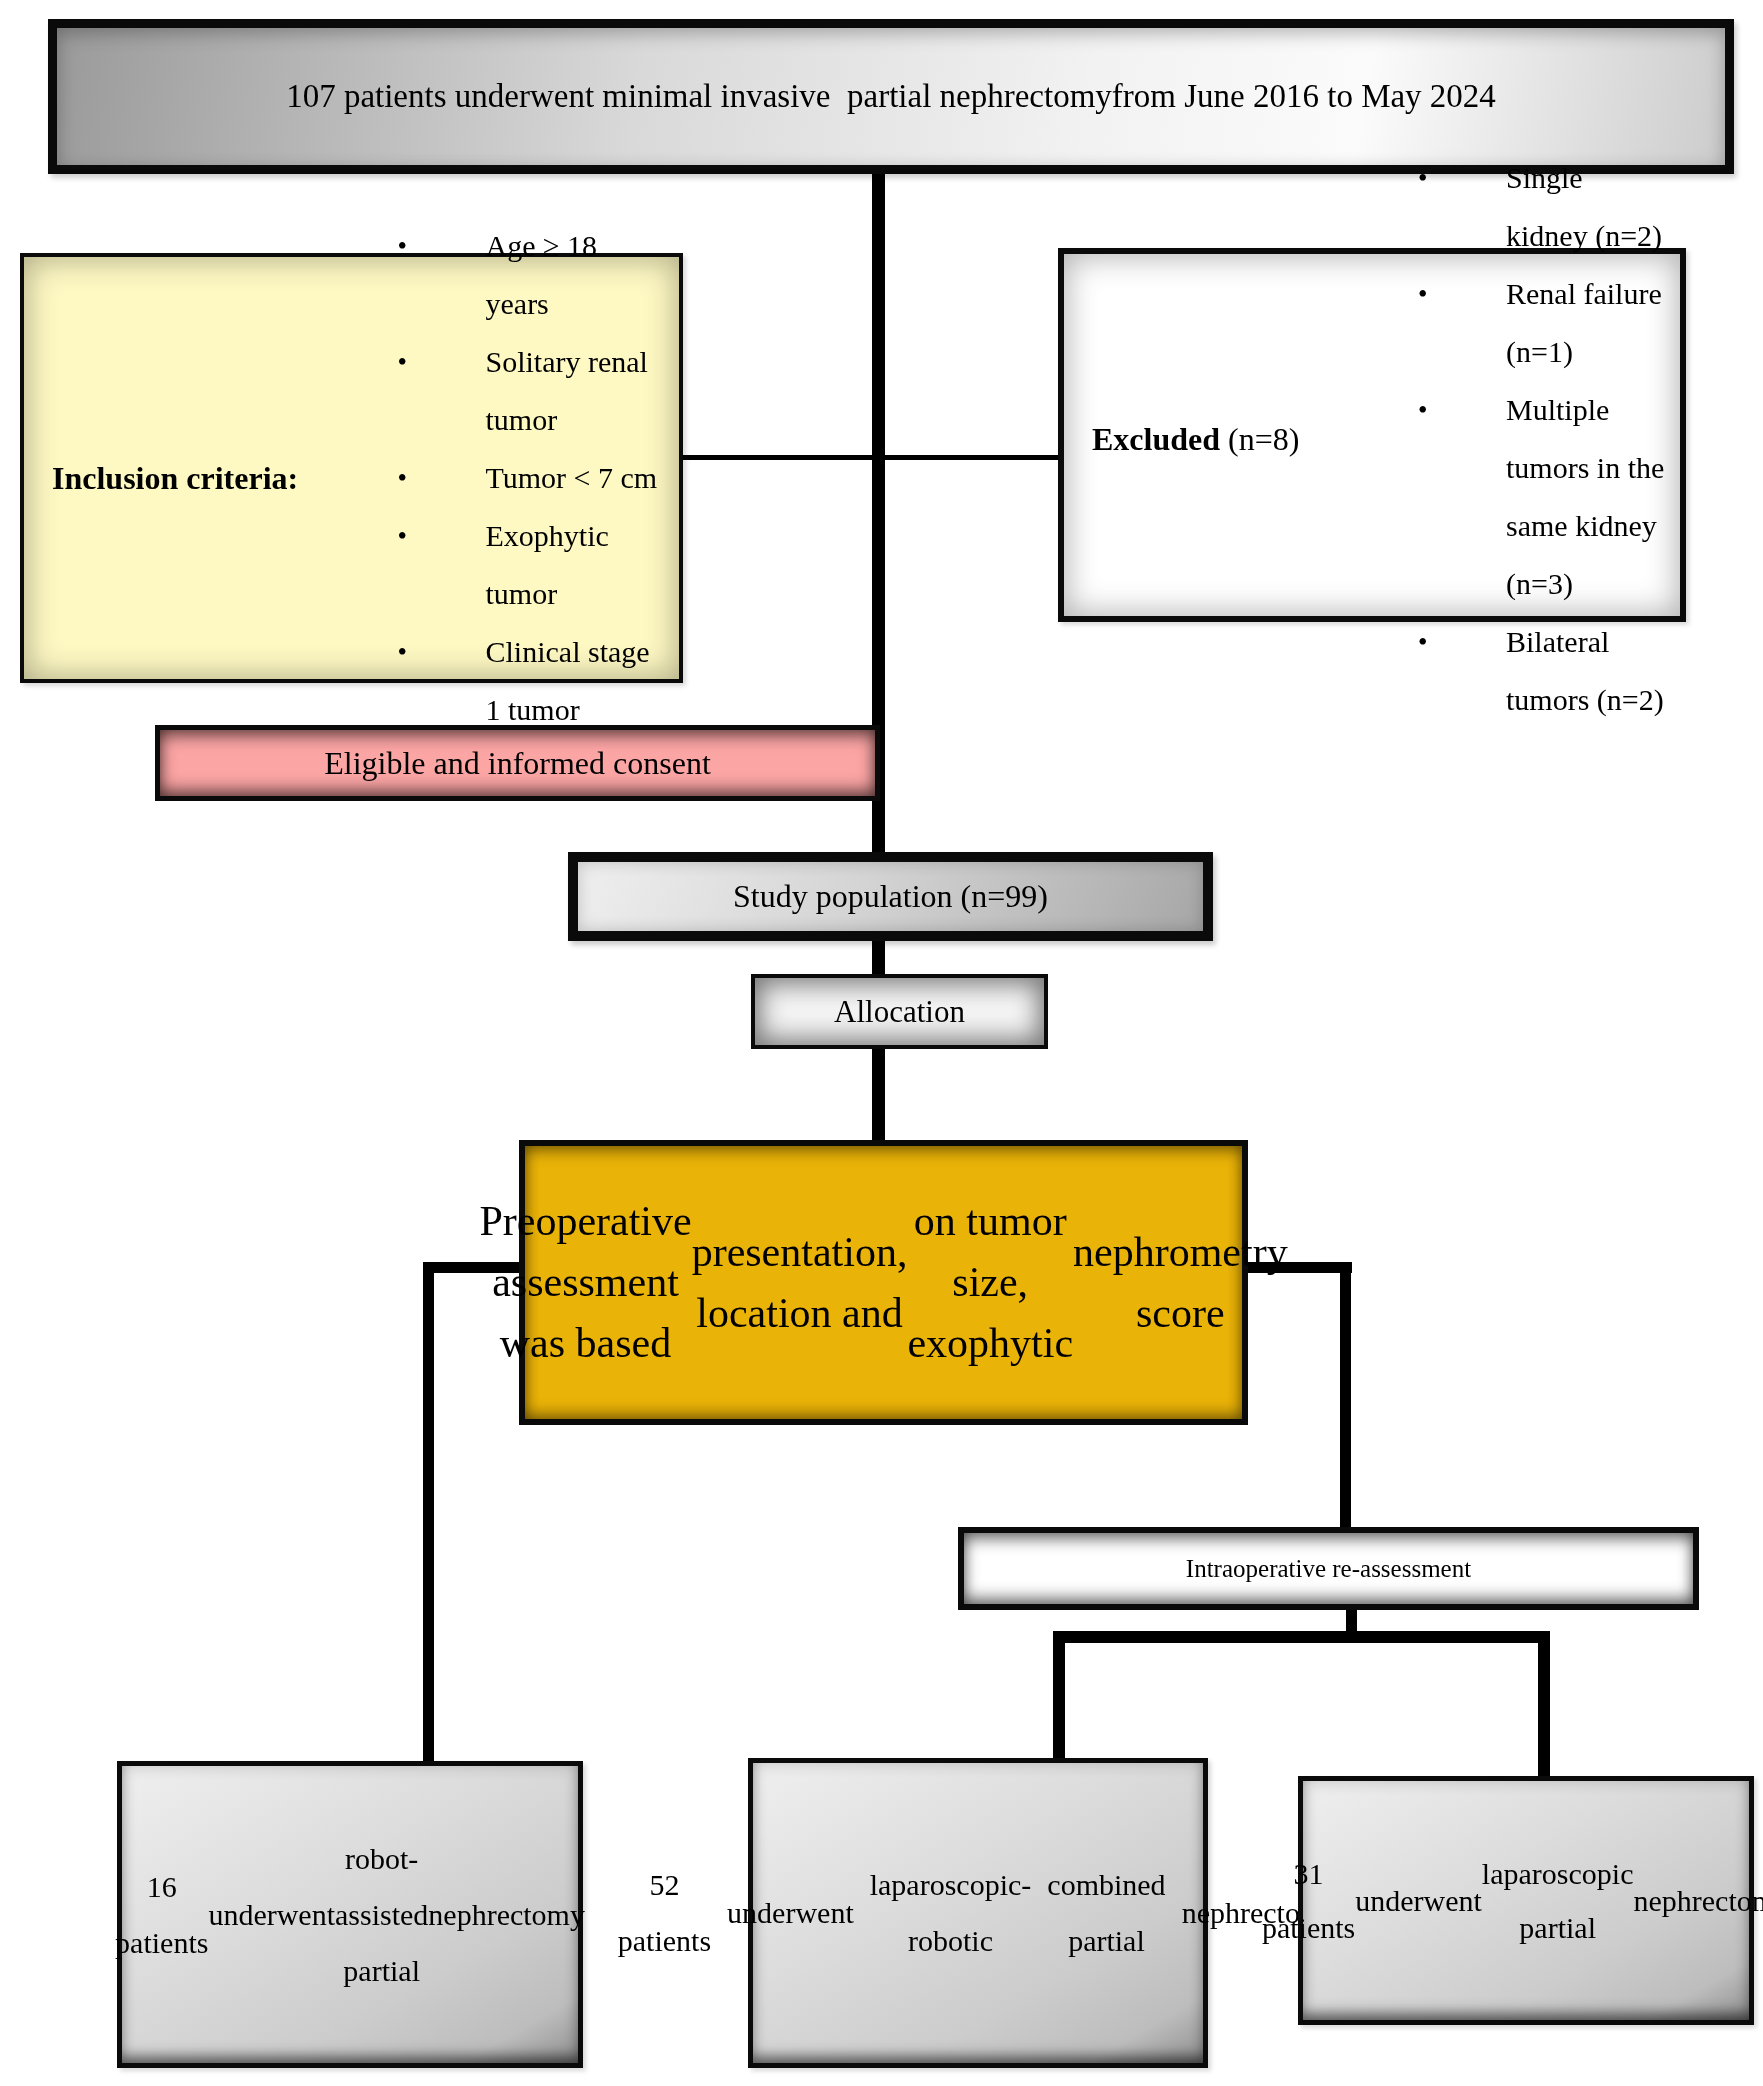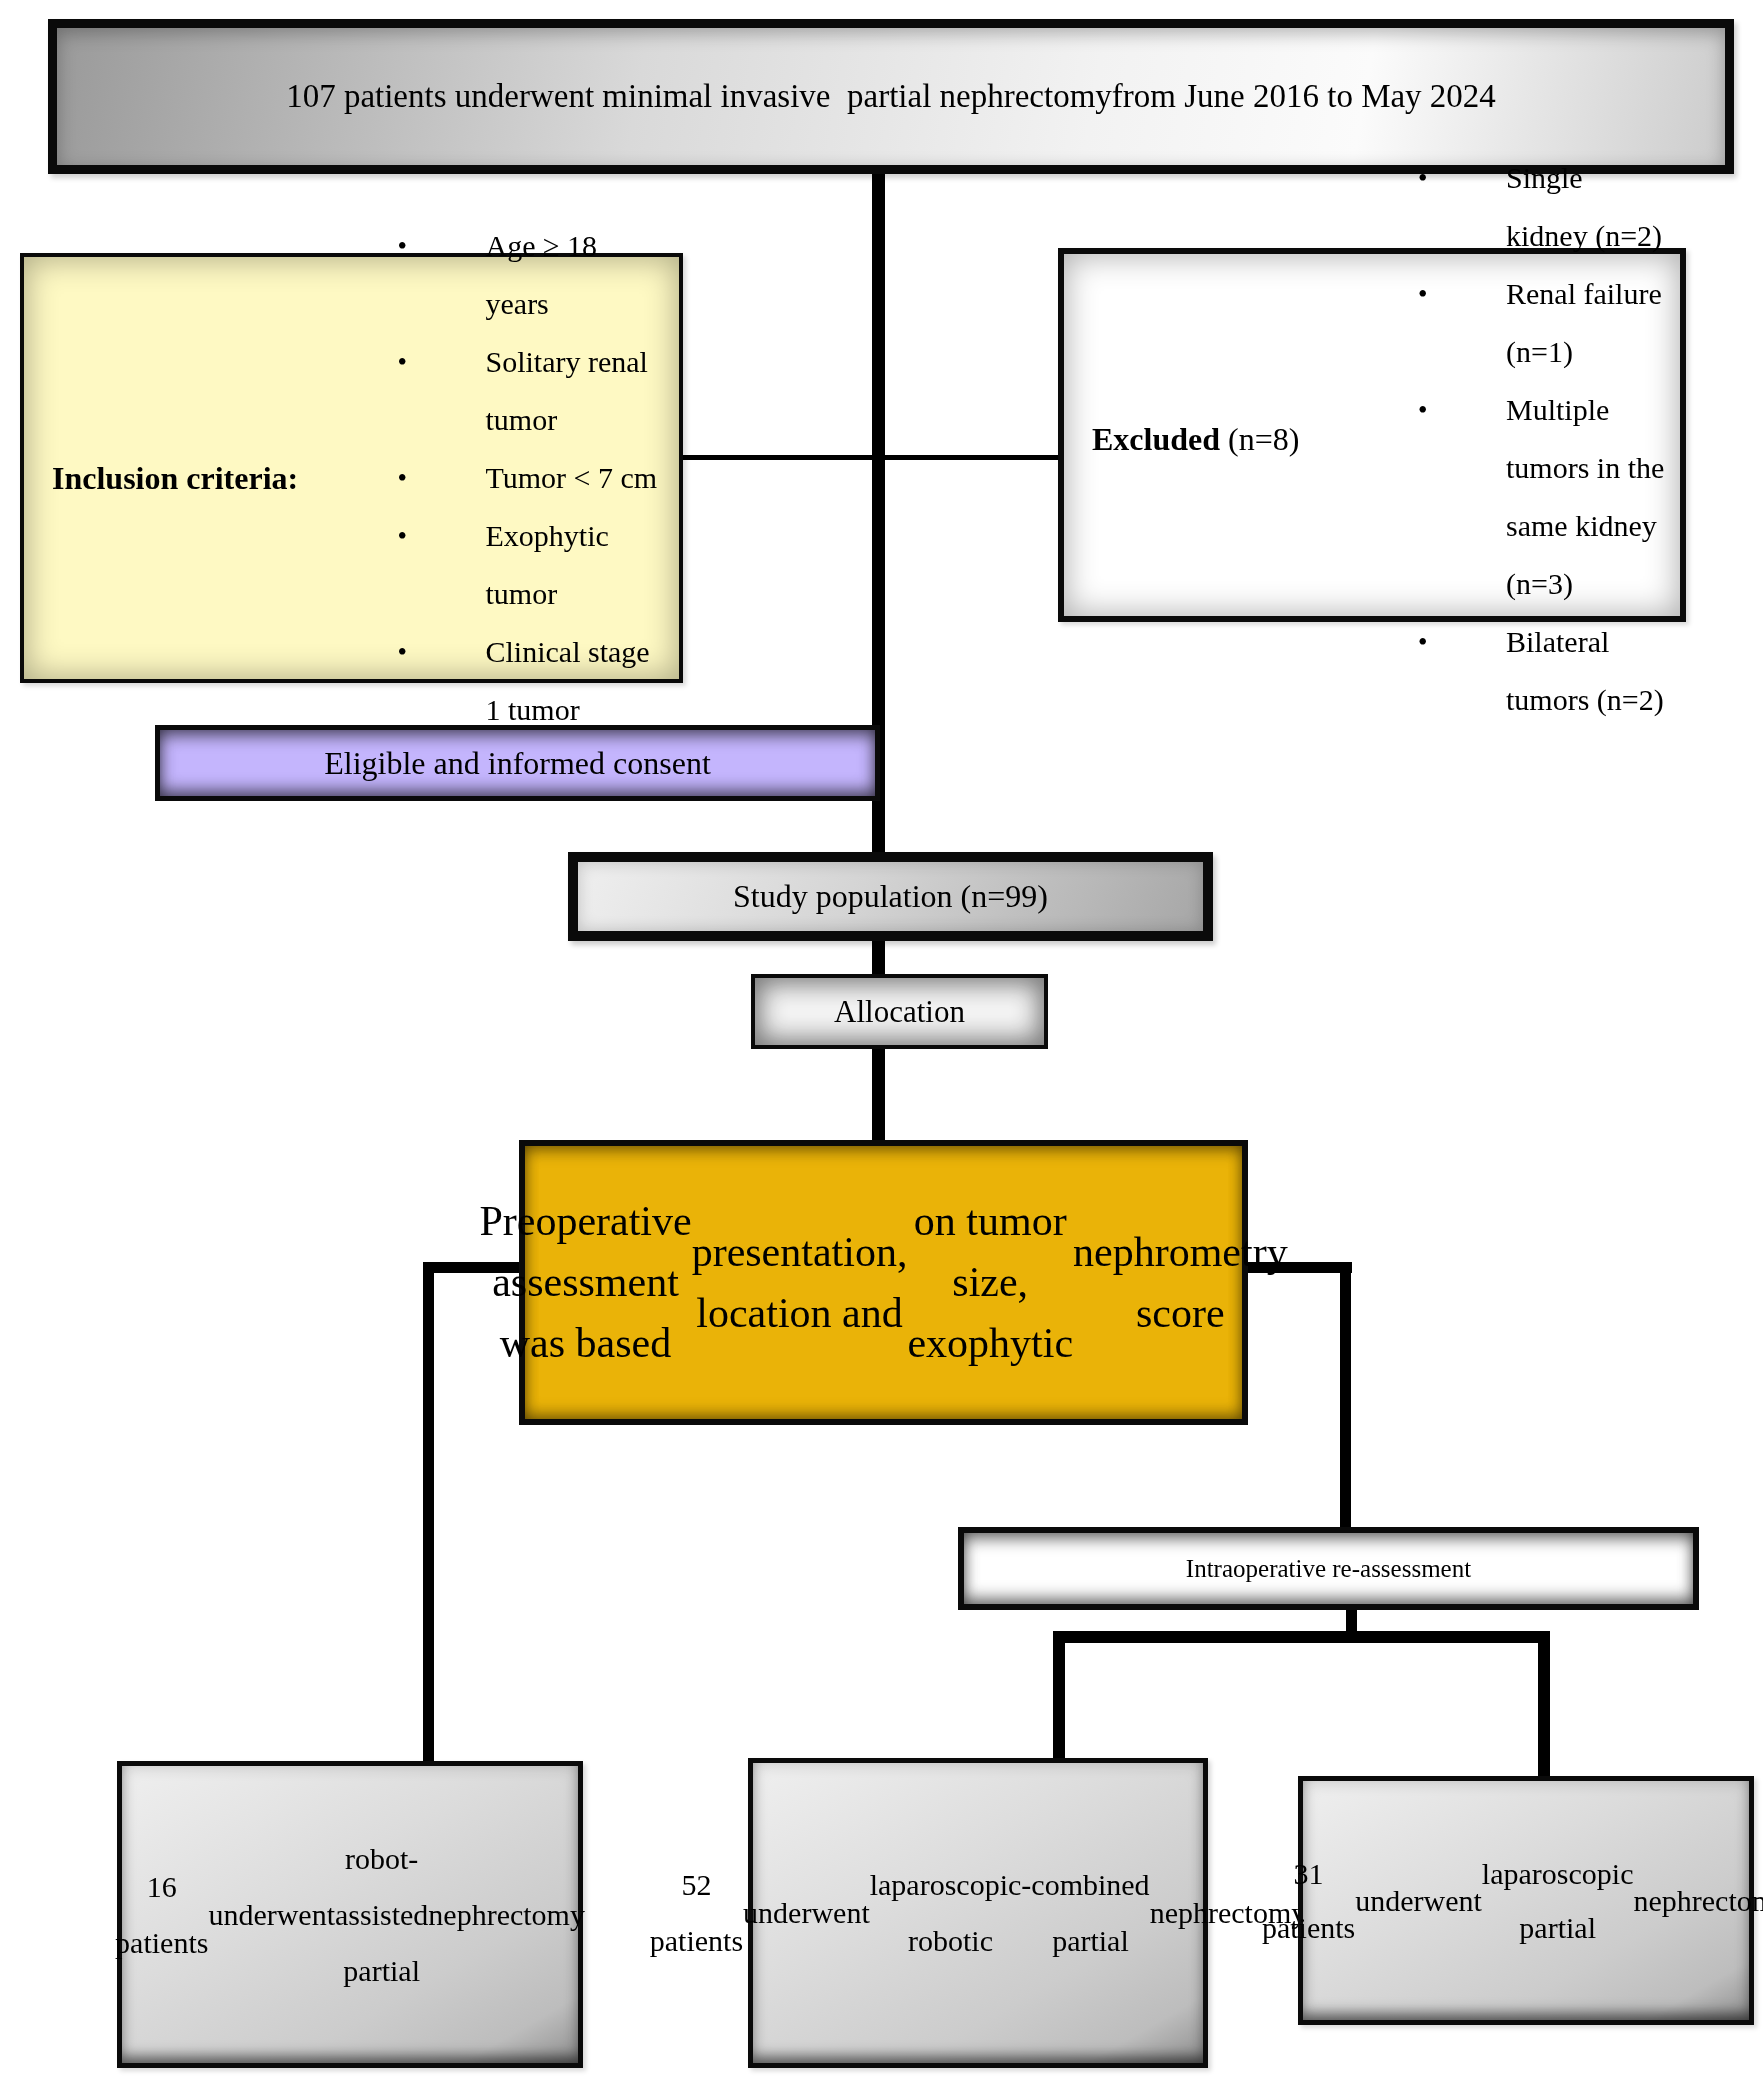--- a/index.html
+++ b/index.html
@@ -59,21 +59,21 @@
   }
   .box-title .normal{font-weight:normal;}
   .blist{list-style:none;margin:0;padding:0;width:100%;}
   .blist li{display:flex;text-align:left;line-height:58px;font-size:30px;}
   .blist .bullet{flex:0 0 88px;padding-left:32px;font-size:27px;}
   .blist .btext{flex:1;padding-right:13px;}
 
   #eligible-box{
     left:155px;top:725px;width:725px;height:76px;
     border-width:5.2px;
-    background:#c4b5fd;
+    background:#fca5a5;
     box-shadow:inset 0 8.3px 15.5px -3.1px rgba(0,0,0,.55), inset 0 -8.3px 15.5px -3.1px rgba(0,0,0,.55), inset 0 0 20.7px rgba(0,0,0,.18);
     font-size:32px;
   }
   #study-box{
     left:568px;top:852px;width:645px;height:89px;
     border-width:10.3px;
     background:linear-gradient(115deg,#efefef 0%,#d4d4d4 45%,#b8b8b8 80%,#a6a6a6 100%);
     box-shadow:inset 0 0 15.5px rgba(0,0,0,.20), 3.1px 4.1px 5.2px rgba(0,0,0,.2);
     font-size:32px;
   }
@@ -98,21 +98,21 @@
     box-shadow:inset 0 8.3px 15.5px -3.1px rgba(0,0,0,.55), inset 0 -8.3px 15.5px -3.1px rgba(0,0,0,.55), inset 0 0 18.6px rgba(0,0,0,.15);
     font-size:25px;
   }
   .outcome{
     border-width:5.2px;
     background:linear-gradient(150deg,#efefef 0%,#dcdcdc 40%,#cccccc 70%,#bdbdbd 88%,#8f8f8f 100%);
     box-shadow:inset 0 -10.3px 13.4px -4.1px rgba(0,0,0,.55), inset 0 0 15.5px rgba(0,0,0,.18), 2.6px 3.1px 4.6px rgba(0,0,0,.15);
     font-size:30px;line-height:56px;
   }
   #outcome-rapn{left:117px;top:1761px;width:466px;height:307px;}
-  #outcome-lrpn{left:748px;top:1758px;width:460px;height:310px;}
+  #outcome-lrpn{left:748px;top:1758px;width:460px;height:310px;gap:16px;}
   #outcome-lpn{left:1298px;top:1776px;width:456px;height:249px;line-height:54px;}
 </style>
 </head>
 <body>
 
 <div id="canvas">
 
   <div class="abs line" style="left:872px;top:165px;width:13.4px;height:689px;"></div>
   <div class="abs line" style="left:683px;top:455px;width:375px;height:5.2px;"></div>
   <div class="abs line" style="left:872px;top:937px;width:13.4px;height:39px;"></div>

